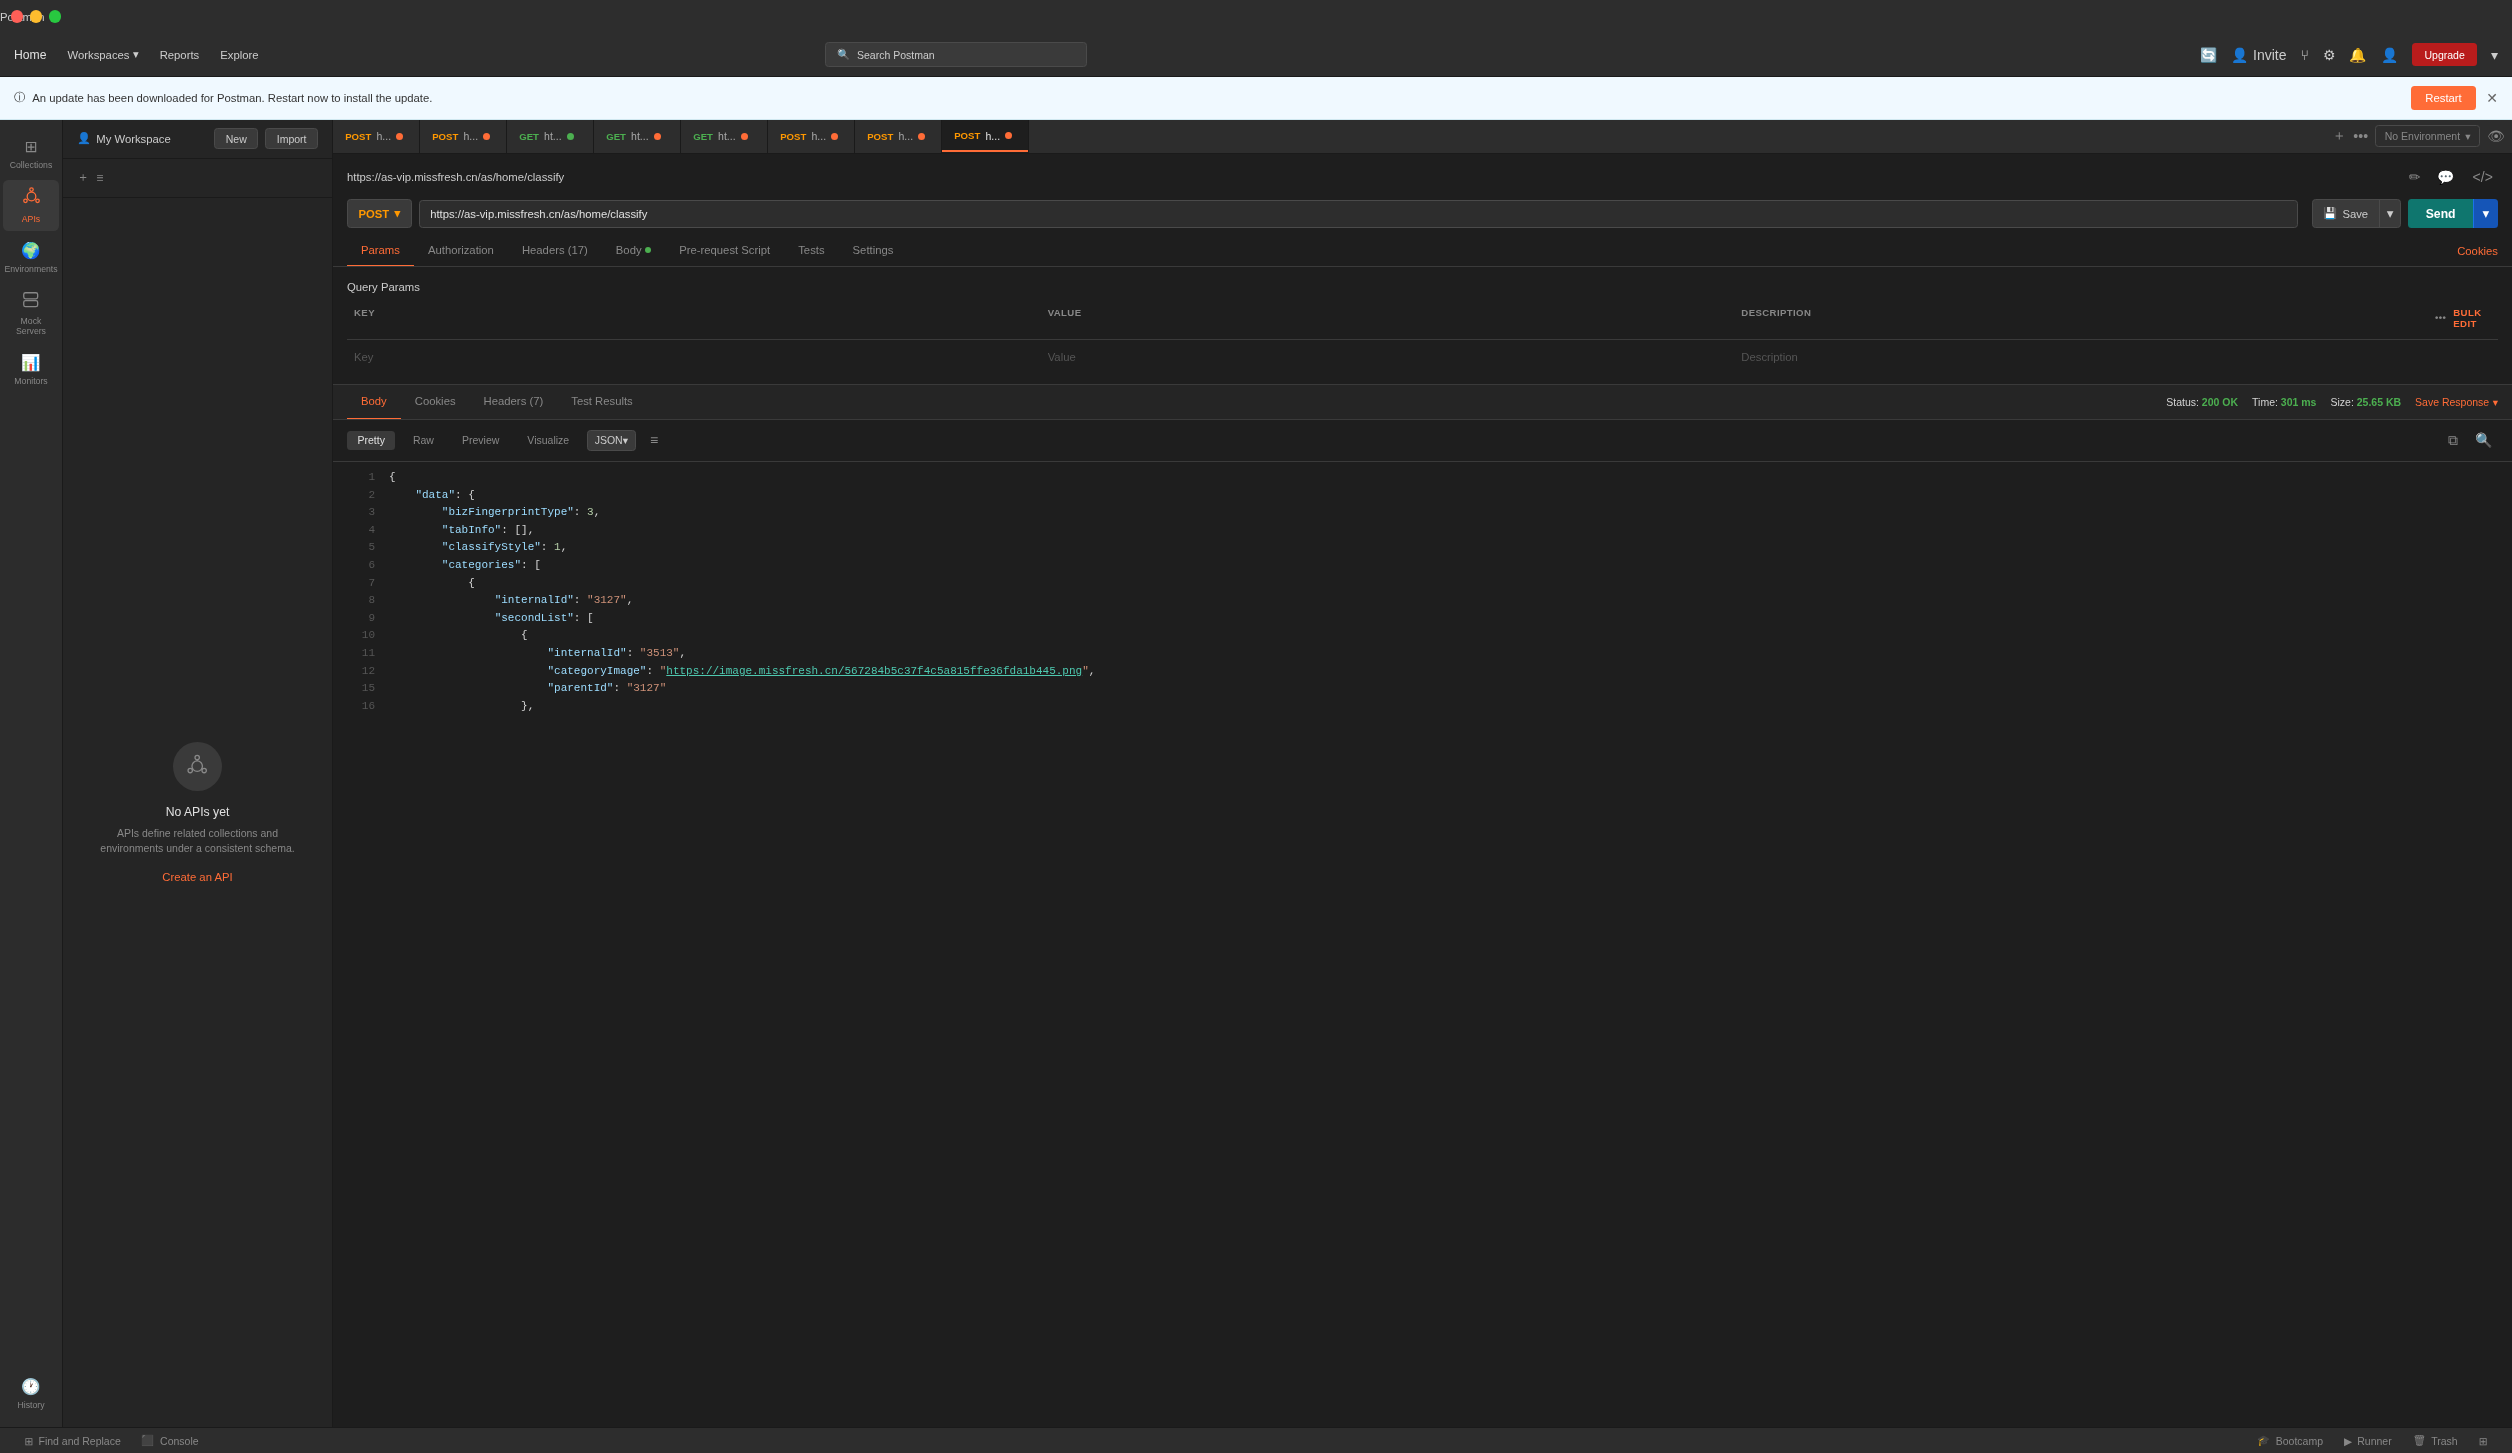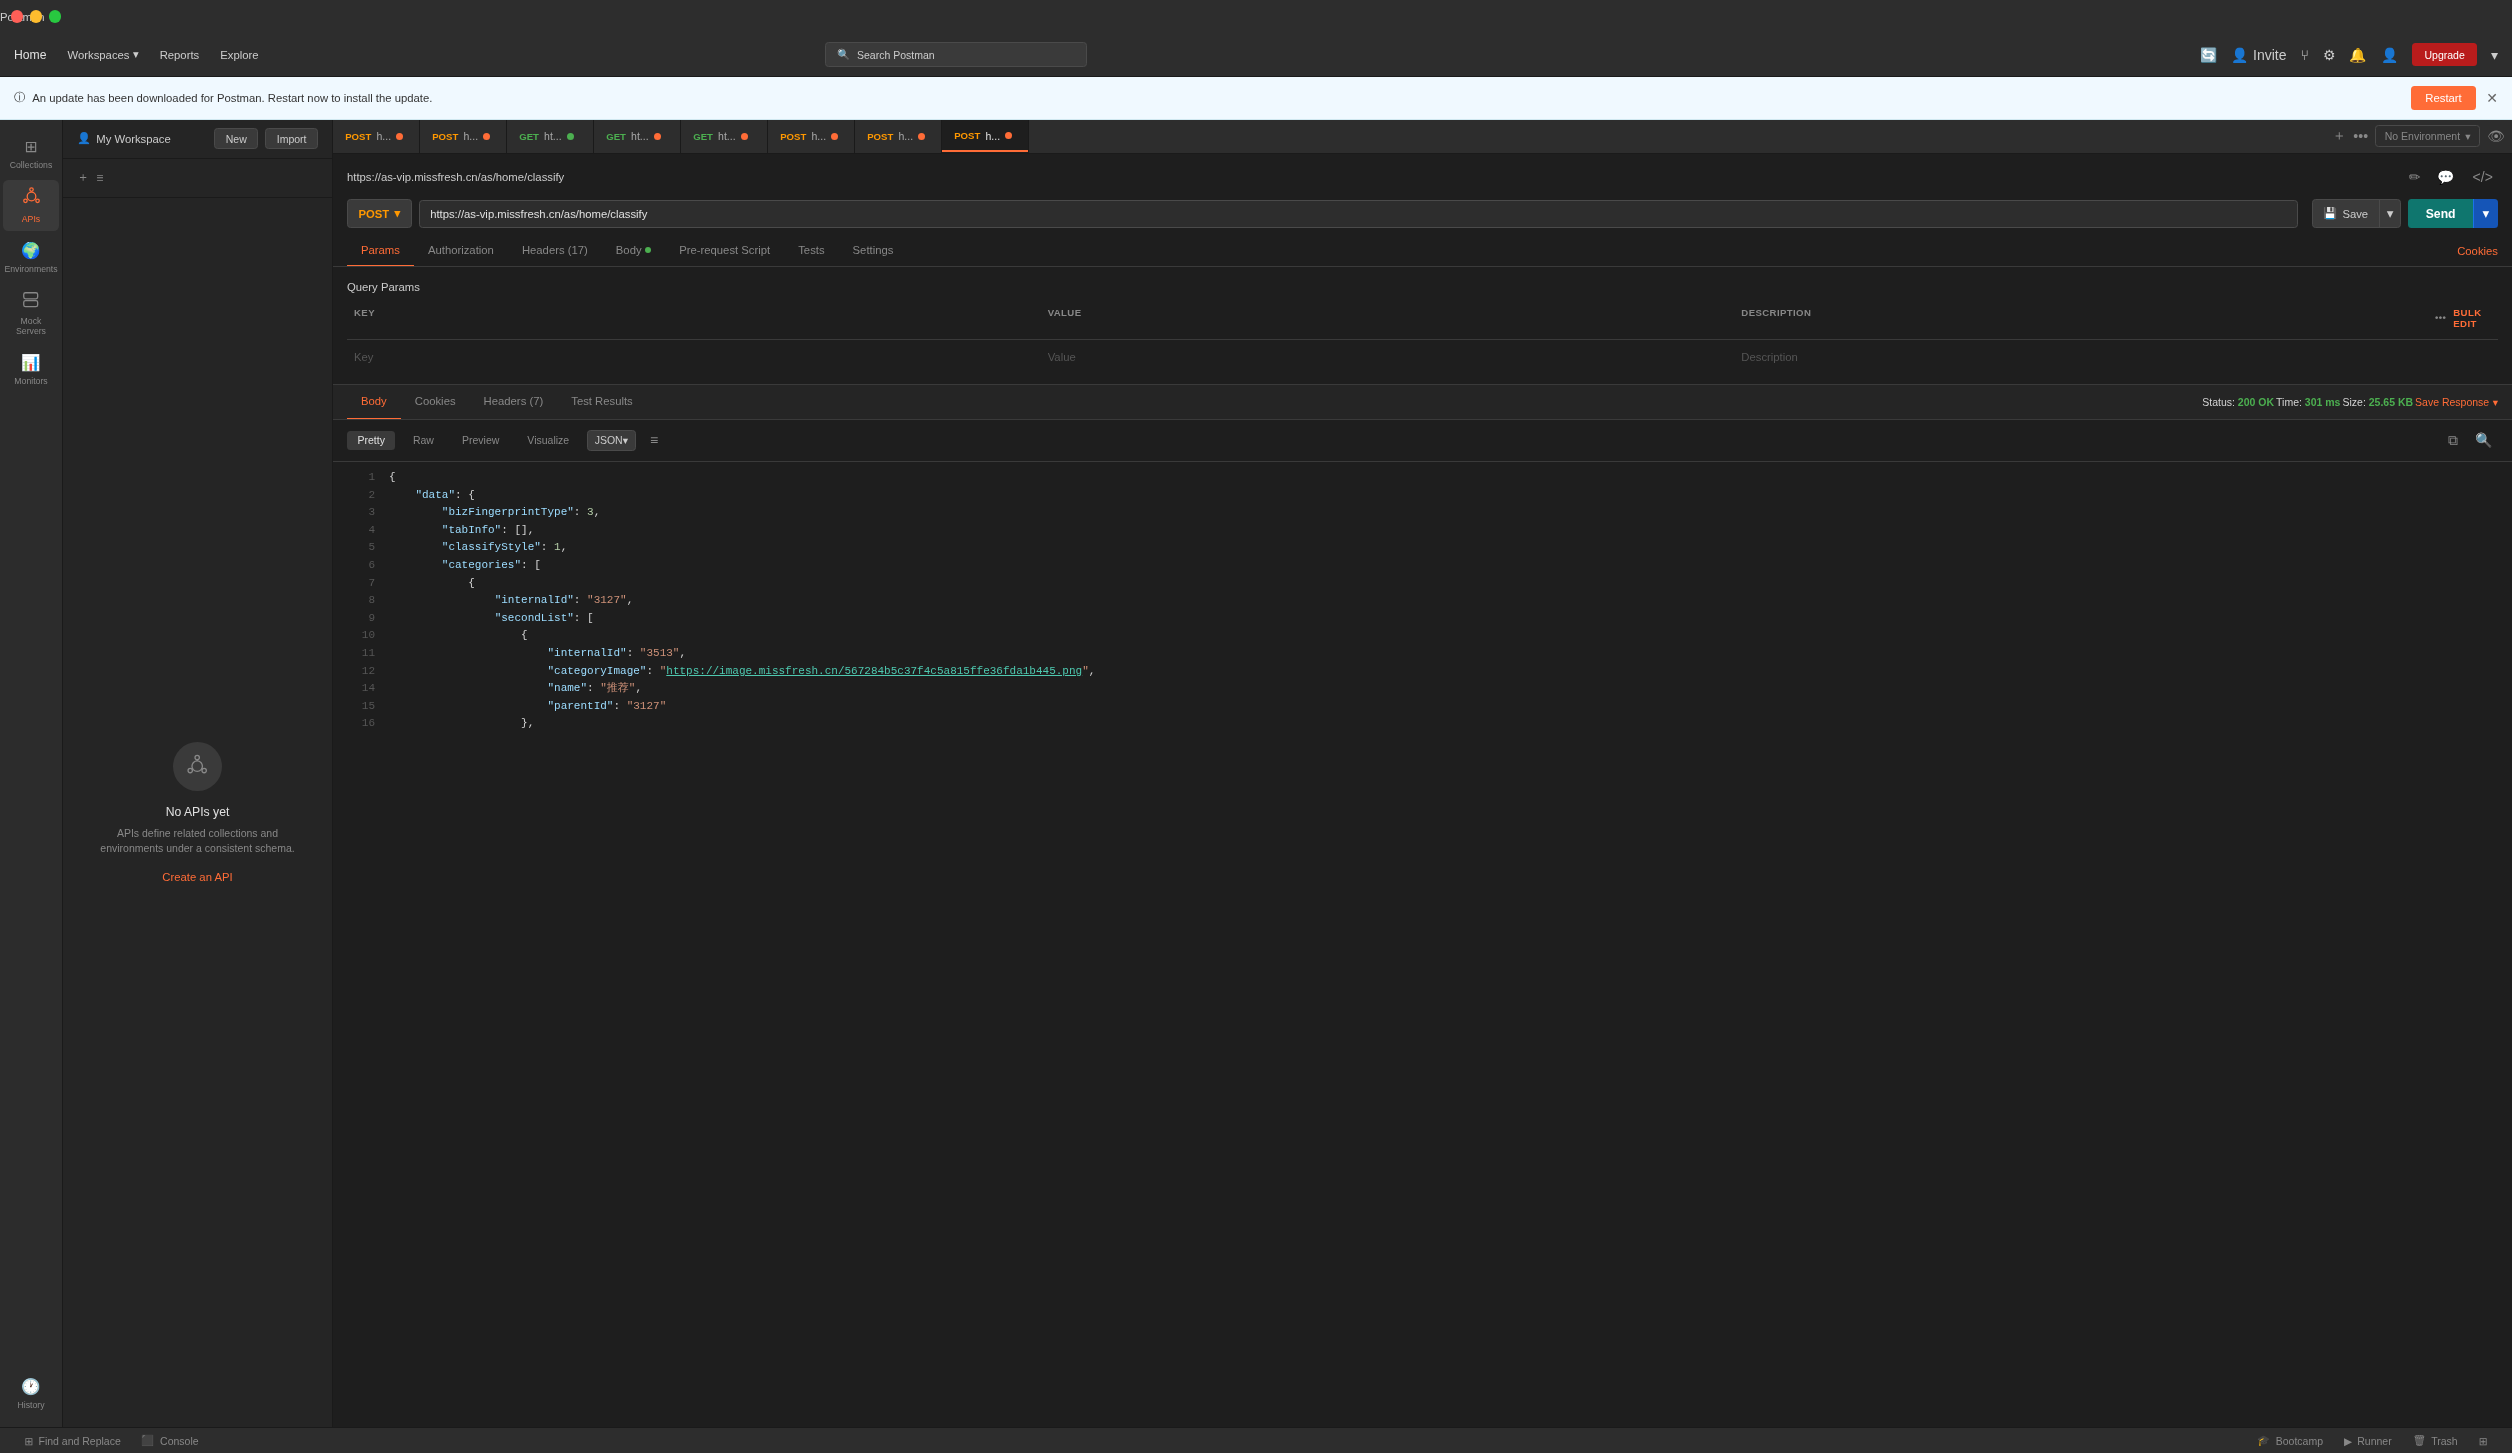--- a/index.html
+++ b/index.html
@@ -104,21 +104,21 @@
     .params-table-row { display: grid; grid-template-columns: 1fr 1fr 1fr 70px; gap: 0; }
     .param-cell { padding: 7px; }
     .param-input { background: none; border: none; color: #888; font-size: 11.3px; width: 100%; outline: none; }
     .param-input::placeholder { color: #555; }
 
     
     .response-section { border-top: 0.9px solid #3a3a3a; display: flex; flex-direction: column; flex: 1; overflow: hidden; }
     .response-tabs-bar { display: flex; align-items: center; padding: 0 14px; border-bottom: 0.9px solid #3a3a3a; background: #252525; }
     .response-tab { padding: 10.5px 14px; font-size: 11.3px; color: #888; cursor: pointer; border-bottom: 1.7px solid transparent; }
     .response-tab.active { color: #ff6c37; border-bottom-color: #ff6c37; }
-    .response-status { margin-left: auto; display: flex; align-items: center; gap: 2px; font-size: 10.5px; }
+    .response-status { margin-left: auto; display: flex; align-items: center; gap: 14px; font-size: 10.5px; }
     .status-ok { color: #4caf50; font-weight: 600; }
     .status-time { color: #4caf50; font-weight: 700; }
     .status-size { color: #4caf50; font-weight: 600; }
     .save-response-btn { color: #ff6c37; font-size: 10.5px; cursor: pointer; display: flex; align-items: center; gap: 3.5px; }
 
     
     .response-body { flex: 1; overflow: hidden; display: flex; flex-direction: column; }
     .response-format-bar { display: flex; align-items: center; gap: 7px; padding: 7px 14px; border-bottom: 0.9px solid #3a3a3a; }
     .format-btn { padding: 3.5px 10.5px; border-radius: 3.5px; font-size: 10.5px; cursor: pointer; border: none; }
     .format-btn.active { background: #3a3a3a; color: #e0e0e0; }
@@ -475,24 +475,20 @@
           </div>
           <div class="json-line">
             <span class="line-num">11</span>
             <span class="json-content">&nbsp;&nbsp;&nbsp;&nbsp;&nbsp;&nbsp;&nbsp;&nbsp;&nbsp;&nbsp;&nbsp;&nbsp;&nbsp;&nbsp;&nbsp;&nbsp;&nbsp;&nbsp;&nbsp;&nbsp;&nbsp;&nbsp;&nbsp;&nbsp;<span class="json-key">"internalId"</span><span class="json-punctuation">: </span><span class="json-string">"3513"</span><span class="json-comma">,</span></span>
           </div>
           <div class="json-line">
             <span class="line-num">12</span>
             <span class="json-content">&nbsp;&nbsp;&nbsp;&nbsp;&nbsp;&nbsp;&nbsp;&nbsp;&nbsp;&nbsp;&nbsp;&nbsp;&nbsp;&nbsp;&nbsp;&nbsp;&nbsp;&nbsp;&nbsp;&nbsp;&nbsp;&nbsp;&nbsp;&nbsp;<span class="json-key">"categoryImage"</span><span class="json-punctuation">: </span><span class="json-string">"<span class="json-string-link">https://image.missfresh.cn/567284b5c37f4c5a815ffe36fda1b445.png</span>"</span><span class="json-comma">,</span></span>
           </div>
           <div class="json-line">
-            <span class="line-num">14</span>
-            <span class="json-content">&nbsp;&nbsp;&nbsp;&nbsp;&nbsp;&nbsp;&nbsp;&nbsp;&nbsp;&nbsp;&nbsp;&nbsp;&nbsp;&nbsp;&nbsp;&nbsp;&nbsp;&nbsp;&nbsp;&nbsp;&nbsp;&nbsp;&nbsp;&nbsp;<span class="json-key">"name"</span><span class="json-punctuation">: </span><span class="json-string">"推荐"</span><span class="json-comma">,</span></span>
-          </div>
-          <div class="json-line">
             <span class="line-num">15</span>
             <span class="json-content">&nbsp;&nbsp;&nbsp;&nbsp;&nbsp;&nbsp;&nbsp;&nbsp;&nbsp;&nbsp;&nbsp;&nbsp;&nbsp;&nbsp;&nbsp;&nbsp;&nbsp;&nbsp;&nbsp;&nbsp;&nbsp;&nbsp;&nbsp;&nbsp;<span class="json-key">"parentId"</span><span class="json-punctuation">: </span><span class="json-string">"3127"</span></span>
           </div>
           <div class="json-line">
             <span class="line-num">16</span>
             <span class="json-content json-bracket">&nbsp;&nbsp;&nbsp;&nbsp;&nbsp;&nbsp;&nbsp;&nbsp;&nbsp;&nbsp;&nbsp;&nbsp;&nbsp;&nbsp;&nbsp;&nbsp;&nbsp;&nbsp;&nbsp;&nbsp;}<span class="json-comma">,</span></span>
           </div>
         </div>
       </div>
     </div>

